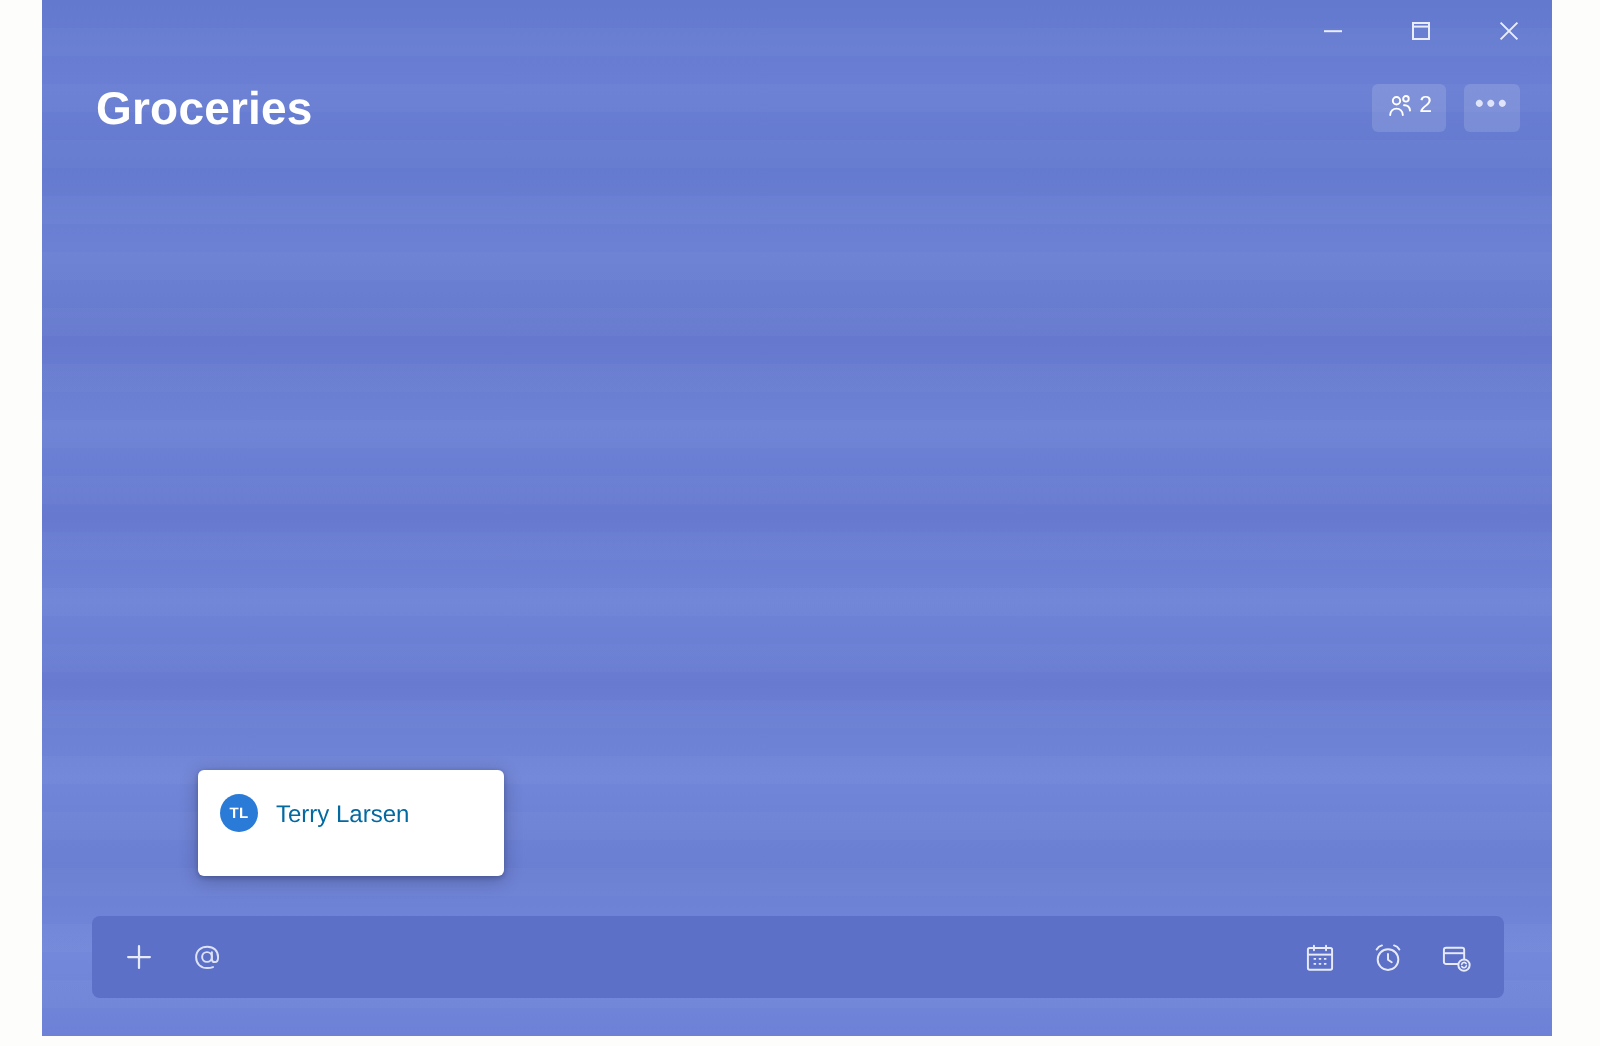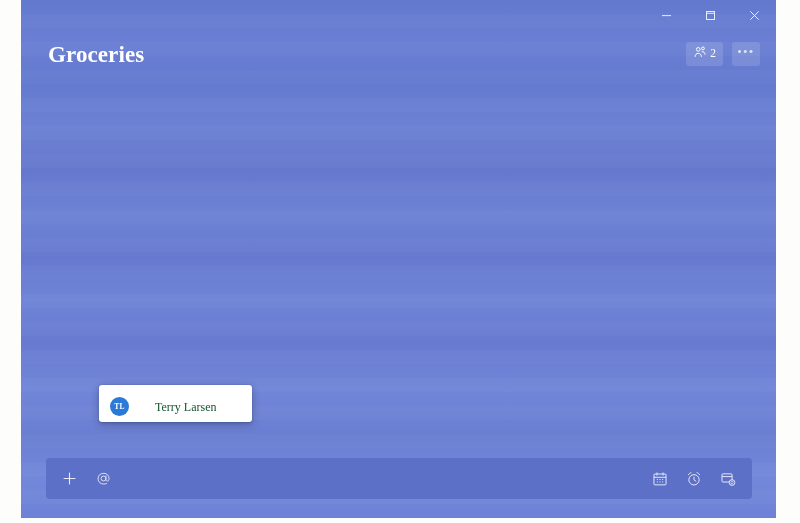--- a/index.html
+++ b/index.html
@@ -38,21 +38,20 @@
         #6578cd 33%,
         #6d82d5 41%,
         #6679cf 50%,
         #6f84d7 58%,
         #677ad0 66%,
         #7186d8 75%,
         #6a7ed2 84%,
         #7388da 92%,
         #6d82d6 100%);
     overflow: hidden;
-    font-family: Liberation Serif, serif;
   }
 
   
   #band-overlay {
     position: absolute;
     inset: 0;
     pointer-events: none;
     background: repeating-linear-gradient(
       180deg,
       rgba(255,255,255,0.000) 0px,
@@ -156,21 +155,21 @@
 
   
   #mention-popup {
     position: absolute;
     left: 78px;
     top: 385px;
     width: 153px;
     background: #ffffff;
     border-radius: 3px;
     box-shadow: 0 2px 9px rgba(20,22,48,0.30), 0 0.6px 2px rgba(20,22,48,0.22);
-    padding: 6px 0 0 0;
+    padding: 6px 0 16px 0;
     z-index: 20;
   }
   .mention-item {
     display: flex;
     align-items: center;
     height: 31px;
     padding: 0 10px 0 11px;
     cursor: pointer;
   }
   .avatar {
@@ -180,23 +179,23 @@
     flex: 0 0 19px;
     display: flex;
     align-items: center;
     justify-content: center;
     color: #ffffff;
     font-size: 7.5px;
     font-weight: 600;
     letter-spacing: 0.2px;
   }
   .mention-name {
-    margin-left: 26px;
+    margin-left: 9px;
     font-size: 12px;
-    color: #14532d;
+    color: #0369a1;
     line-height: 1;
     white-space: nowrap;
   }
 
   
   #composer {
     position: absolute;
     left: 25px;
     top: 458px;
     width: 706px;

